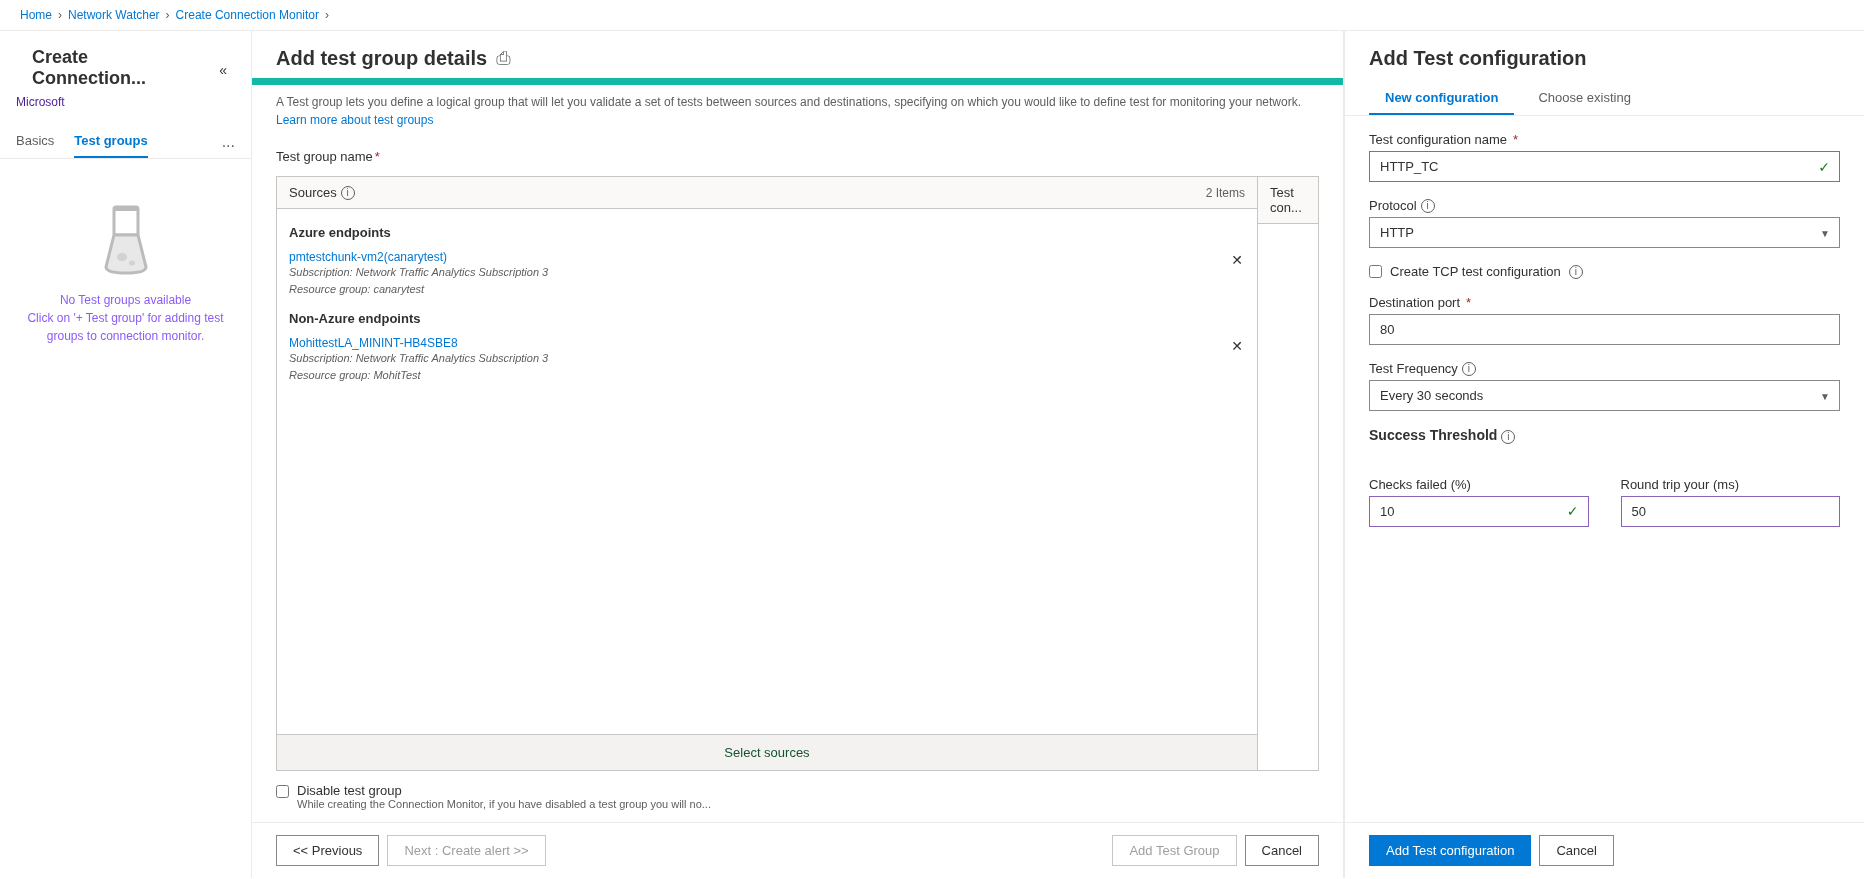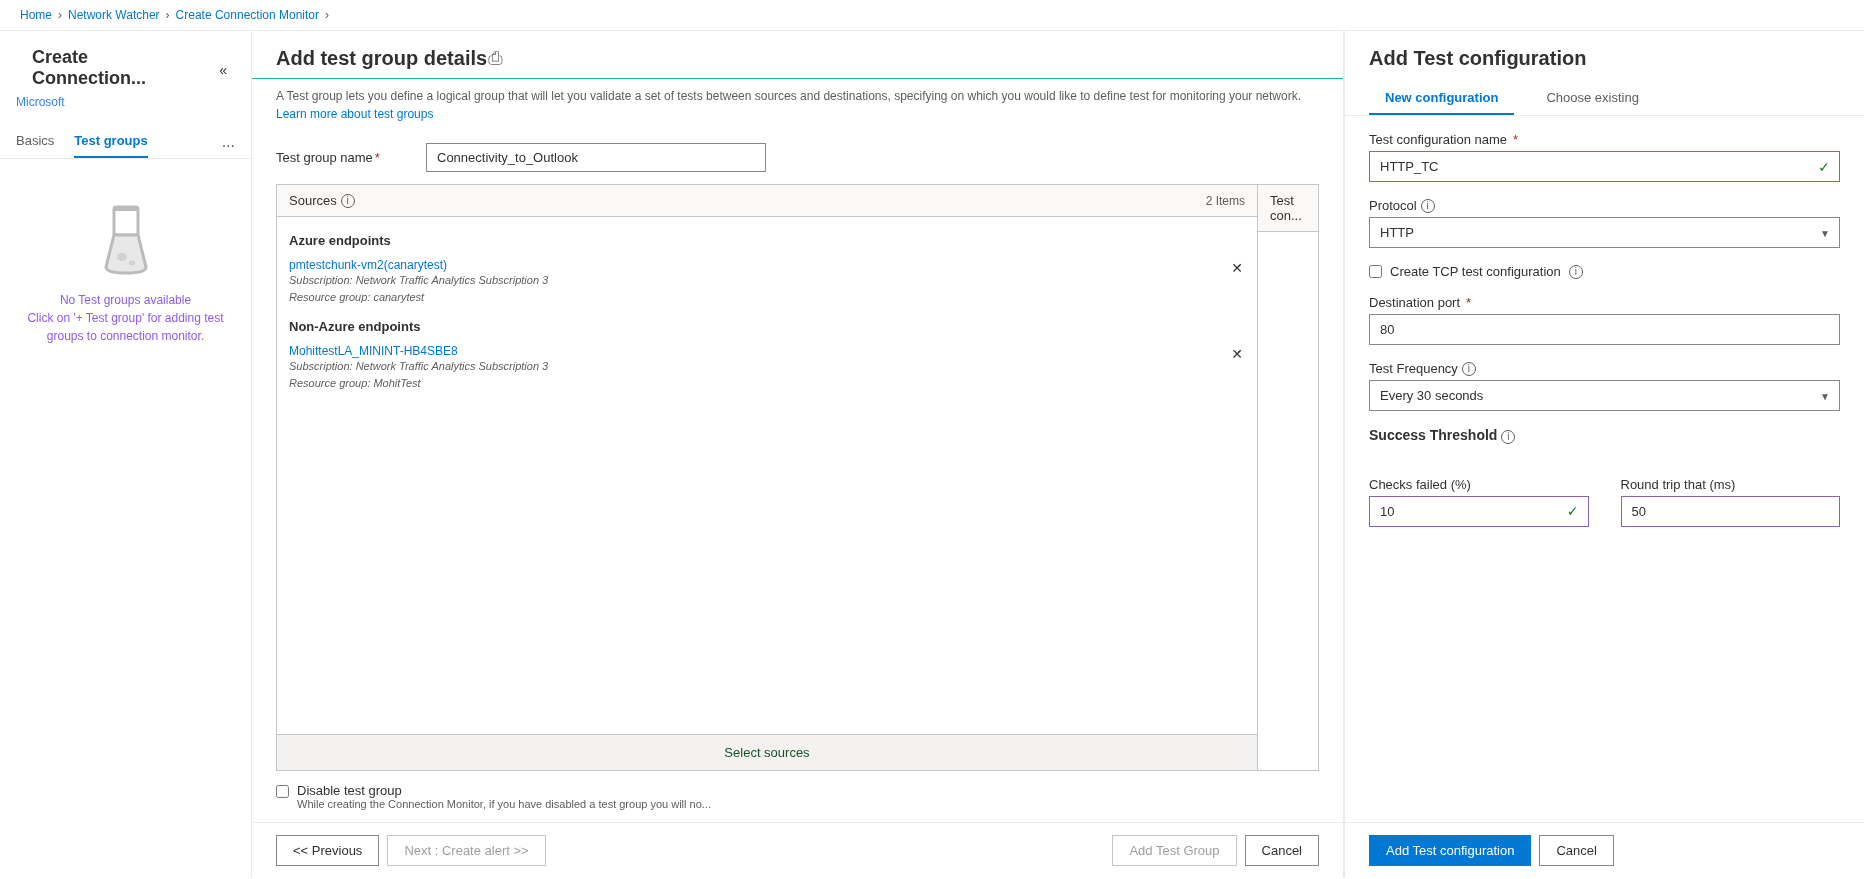--- a/index.html
+++ b/index.html
@@ -31,21 +31,21 @@
       flex-direction: column;
     }
     .sidebar-title {
       font-size: 18px;
       font-weight: 600;
       color: #323130;
       padding: 0 16px 4px;
     }
     .sidebar-subtitle {
       font-size: 12px;
-      color: #3b82f6;
+      color: #4c1d95;
       padding: 0 16px 16px;
     }
     .sidebar-nav {
       display: flex;
       align-items: center;
       padding: 0 16px;
       gap: 20px;
       border-bottom: 1px solid #edebe9;
       margin-bottom: 20px;
     }
@@ -84,23 +84,23 @@
     
     .center-panel {
       flex: 1;
       display: flex;
       flex-direction: column;
       border-right: 1px solid #edebe9;
     }
     .center-header {
       display: flex;
       align-items: center;
-      gap: 1px;
+      gap: 9px;
       padding: 16px 24px 8px;
-      border-bottom: 1px solid #14b8a6;
+      border-bottom: 7px solid #14b8a6;
     }
     .center-title {
       font-size: 20px;
       font-weight: 600;
       color: #323130;
     }
     .center-description {
       font-size: 12px;
       color: #605e5c;
       padding: 8px 24px 12px;
@@ -271,21 +271,21 @@
       border-bottom: 1px solid #edebe9;
     }
     .right-panel-title {
       font-size: 20px;
       font-weight: 600;
       color: #323130;
       margin-bottom: 12px;
     }
     .tabs {
       display: flex;
-      gap: 16px;
+      gap: 8px;
     }
     .tab {
       padding: 8px 16px;
       font-size: 13px;
       cursor: pointer;
       color: #605e5c;
       border-bottom: 2px solid transparent;
     }
     .tab.active {
       color: #0078d4;
@@ -452,21 +452,20 @@
     </div>
     <div class="center-description">
       <span>A Test group lets you define a logical group that will let you validate a set of tests between sources and destinations, specifying on which you would like to define test for monitoring your network.</span>
       <a>Learn more about test groups</a>
     </div>
 
     <div class="field-row">
       <label class="field-label">
         <span>Test group name</span><span class="required-star">*</span>
       </label>
-      <input class="field-input" type="text" value="Connectivity_to_Outlook" style="">
     </div>
 
     <div class="columns-area">
 
       <div class="col">
         <div class="col-header">
           <div class="col-header-left">
             <span>Sources</span>
             <span class="info-icon">i</span>
           </div>
@@ -597,21 +596,21 @@
       </div>
       <div class="two-col-form">
         <div class="form-field">
           <div class="form-label">Checks failed (%)</div>
           <div class="input-with-icon">
             <input class="form-input highlighted" type="text" value="10" style="">
             <span class="input-check">✓</span>
           </div>
         </div>
         <div class="form-field">
-          <div class="form-label">Round trip that (ms)</div>
+          <div class="form-label">Round trip your (ms)</div>
           <div class="input-with-icon">
             <input class="form-input highlighted" type="text" value="50" style="">
           </div>
         </div>
       </div>
     </div>
 
     <div class="right-panel-footer">
       <button class="btn btn-primary">Add Test configuration</button>
       <button class="btn">Cancel</button>

